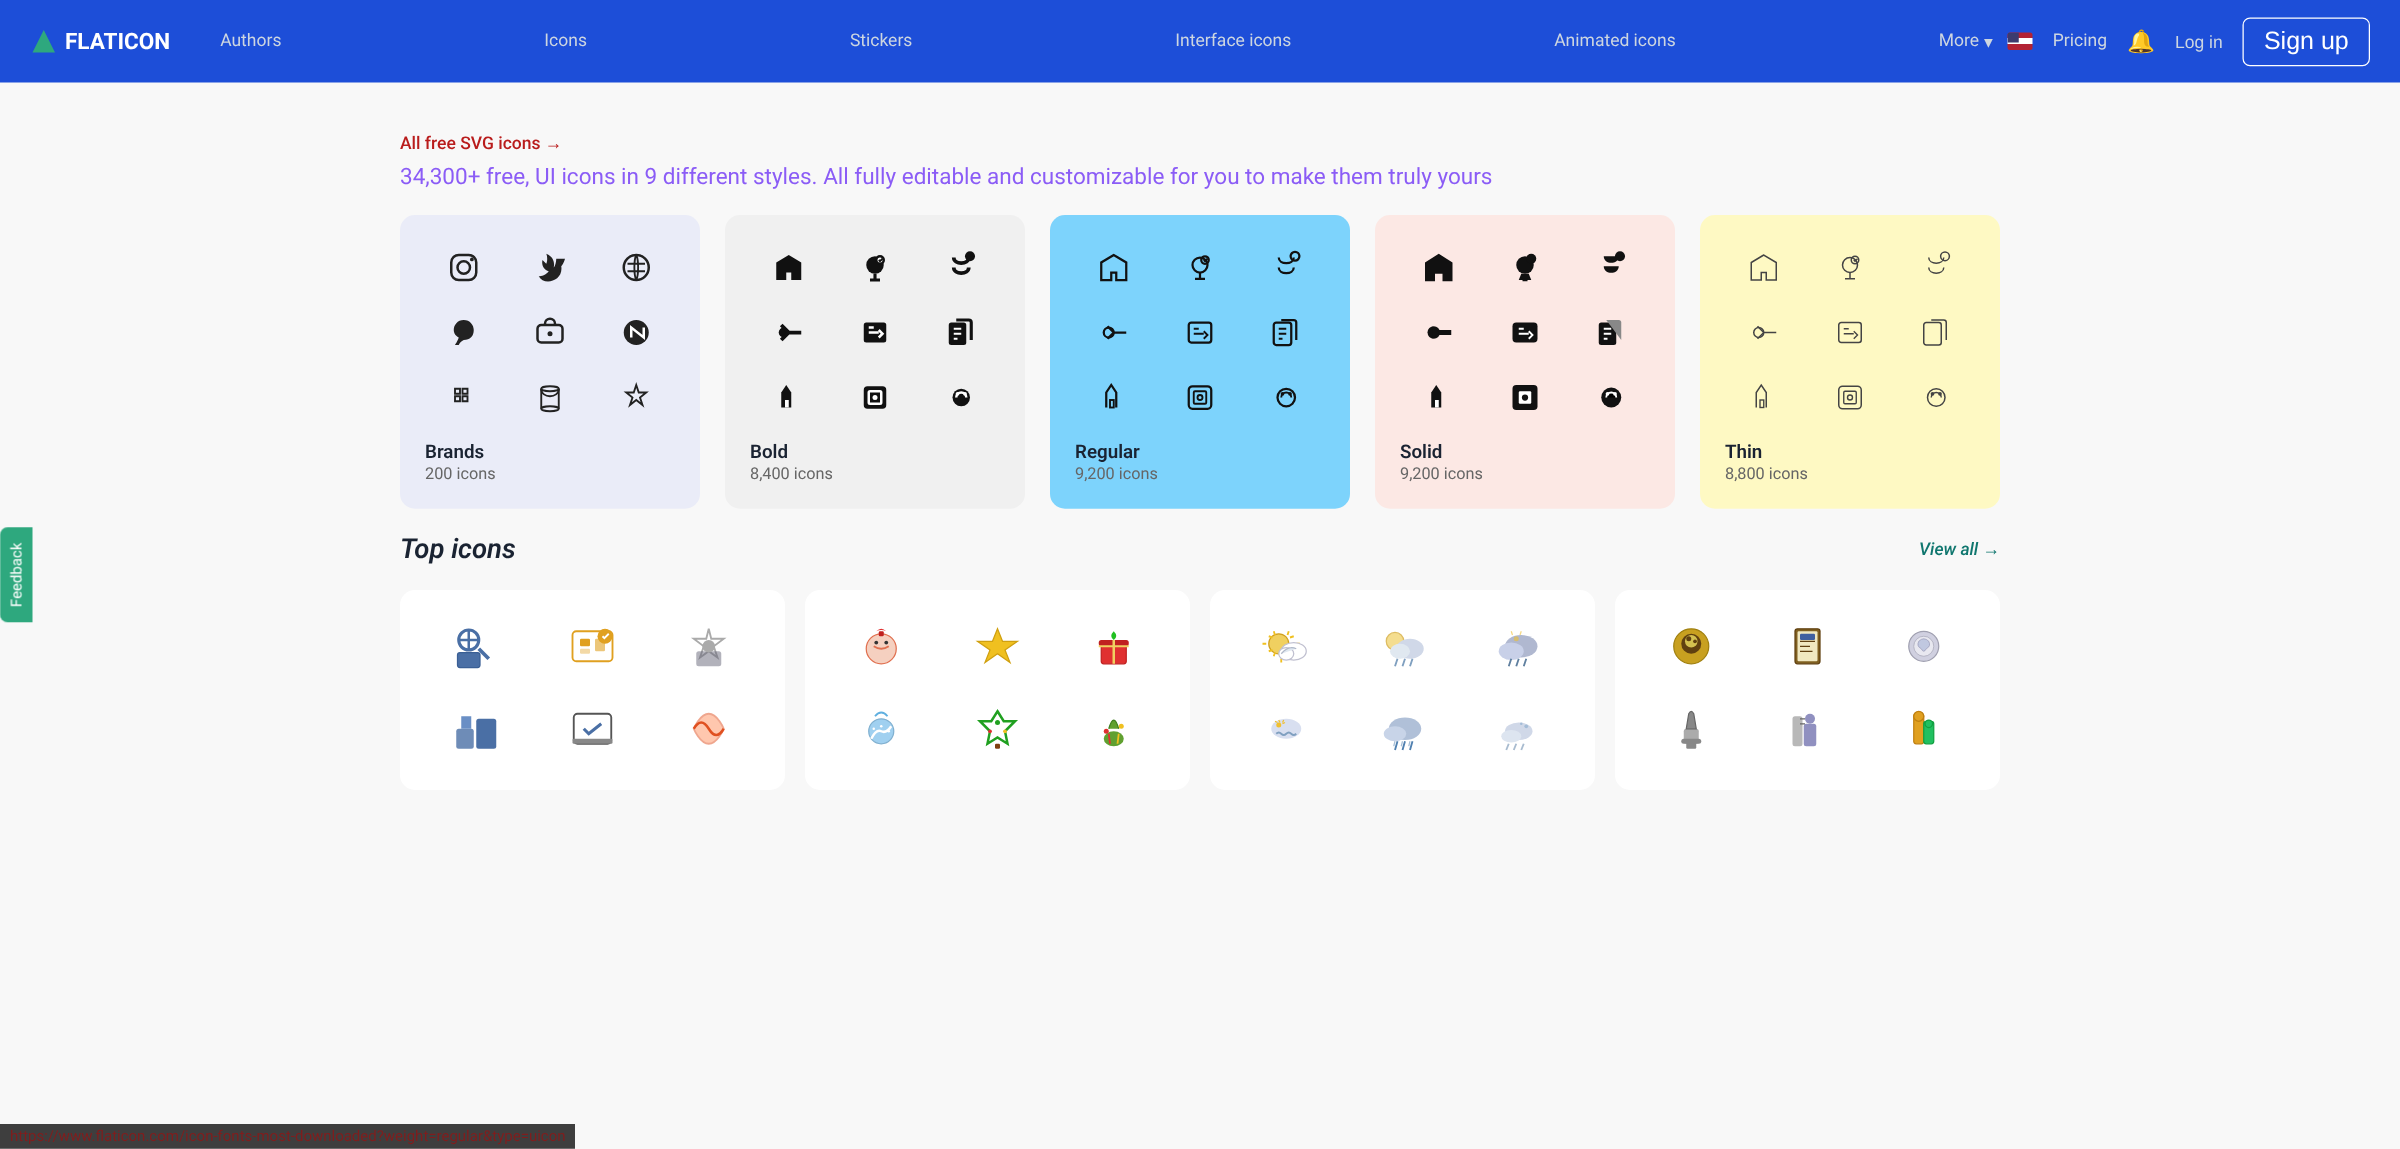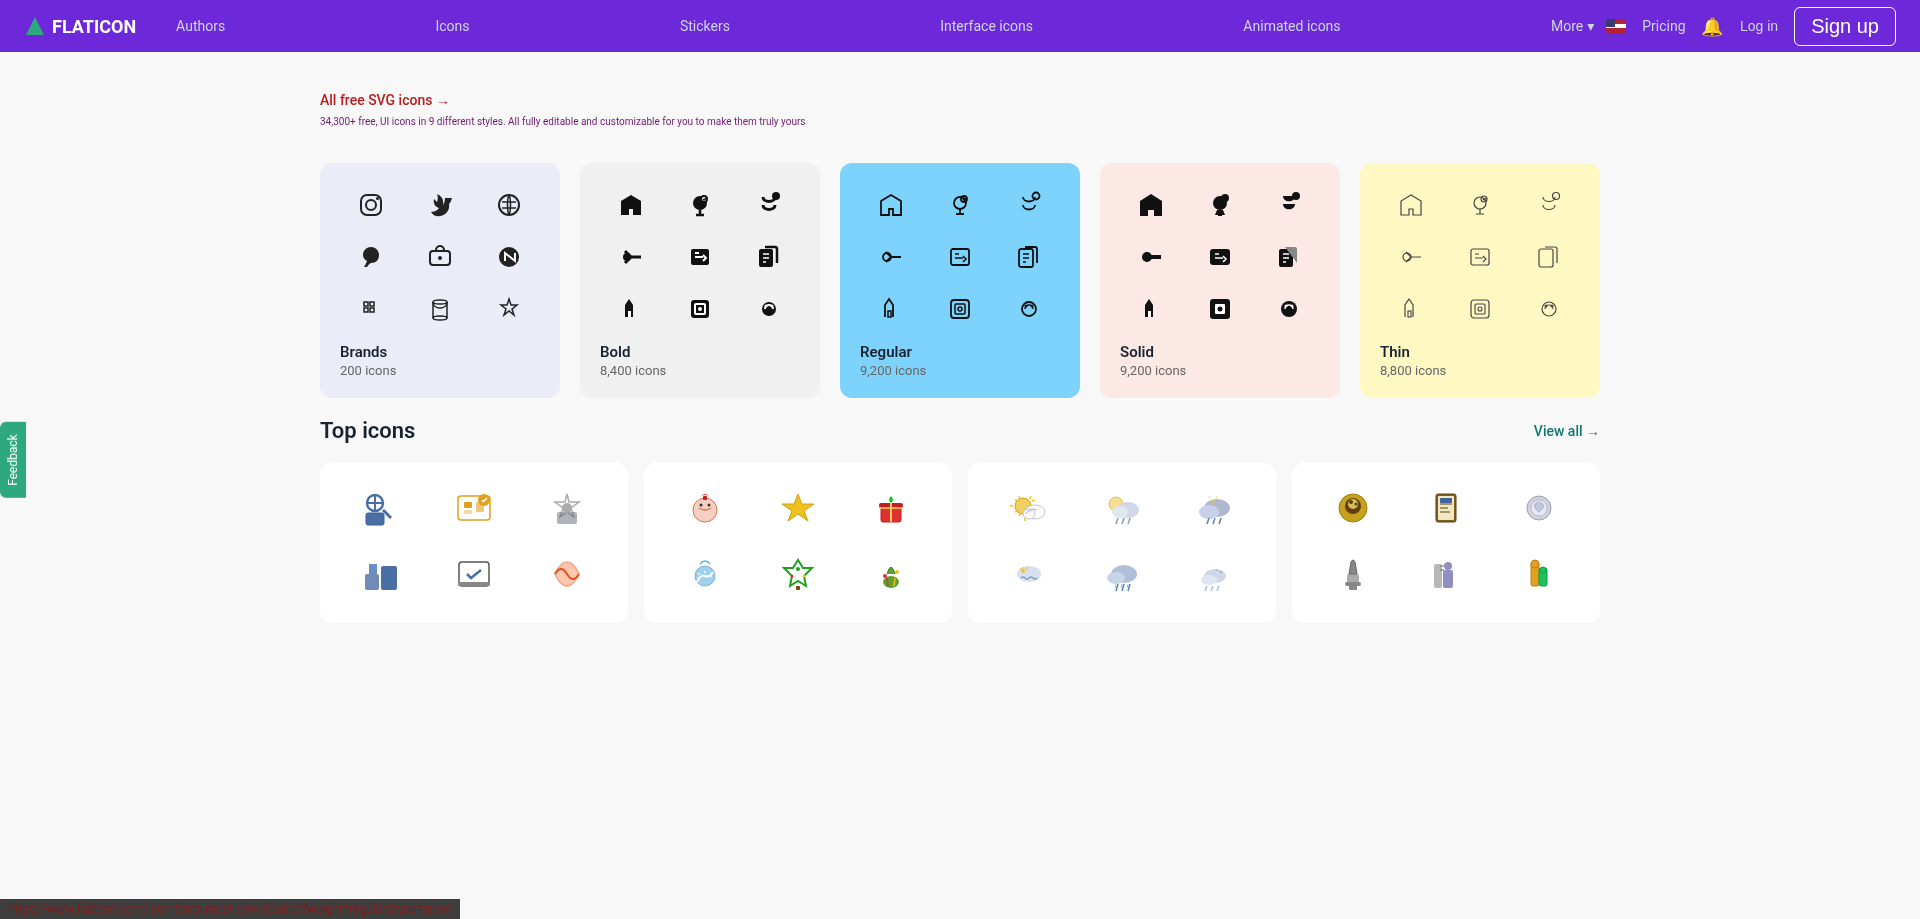--- a/index.html
+++ b/index.html
@@ -1,24 +1,24 @@
 <!DOCTYPE html>
 <html><head>
   <meta charset="utf-8">
   <style>
     * { margin: 0; padding: 0; box-sizing: border-box; }
     body { font-family: -apple-system, BlinkMacSystemFont, 'Segoe UI', Roboto, sans-serif; background: #f8f8f8; color: #333; }
 
     
     .navbar {
-      background: #6d28d9;
+      background: #1d4ed8;
       display: flex;
       align-items: center;
       padding: 0 24px;
-      height: 52px;
+      height: 66px;
       position: relative;
       z-index: 100;
     }
     .navbar-logo {
       display: flex;
       align-items: center;
       gap: 6px;
       color: white;
       font-weight: 700;
       font-size: 18px;
@@ -124,23 +124,23 @@
       background: #f0f4f8;
       border: 1.5px solid #b0c0d0;
       border-radius: 6px;
       padding: 2px 10px;
       font-size: 22px;
       font-weight: 700;
       color: #1a2332;
       font-family: 'Courier New', monospace;
     }
     .uicons-subtitle {
-      color: #701a75;
-      font-size: 10px;
-      margin-bottom: 36px;
+      color: #8b5cf6;
+      font-size: 18px;
+      margin-bottom: 20px;
     }
     .all-svg-link {
       color: #b91c1c;
       font-size: 14px;
       font-weight: 500;
       cursor: pointer;
       white-space: nowrap;
       display: flex;
       align-items: center;
       gap: 4px;
@@ -188,20 +188,21 @@
       color: #666;
     }
 
     
     .section-header {
       display: flex;
       align-items: center;
       justify-content: space-between;
       margin-bottom: 20px;
       margin-top: 19px;
+      font-style: italic;
     }
     .section-title {
       font-size: 22px;
       font-weight: 600;
       color: #1a2332;
     }
     .view-all-link {
       color: #0f766e;
       font-size: 14px;
       font-weight: 500;

